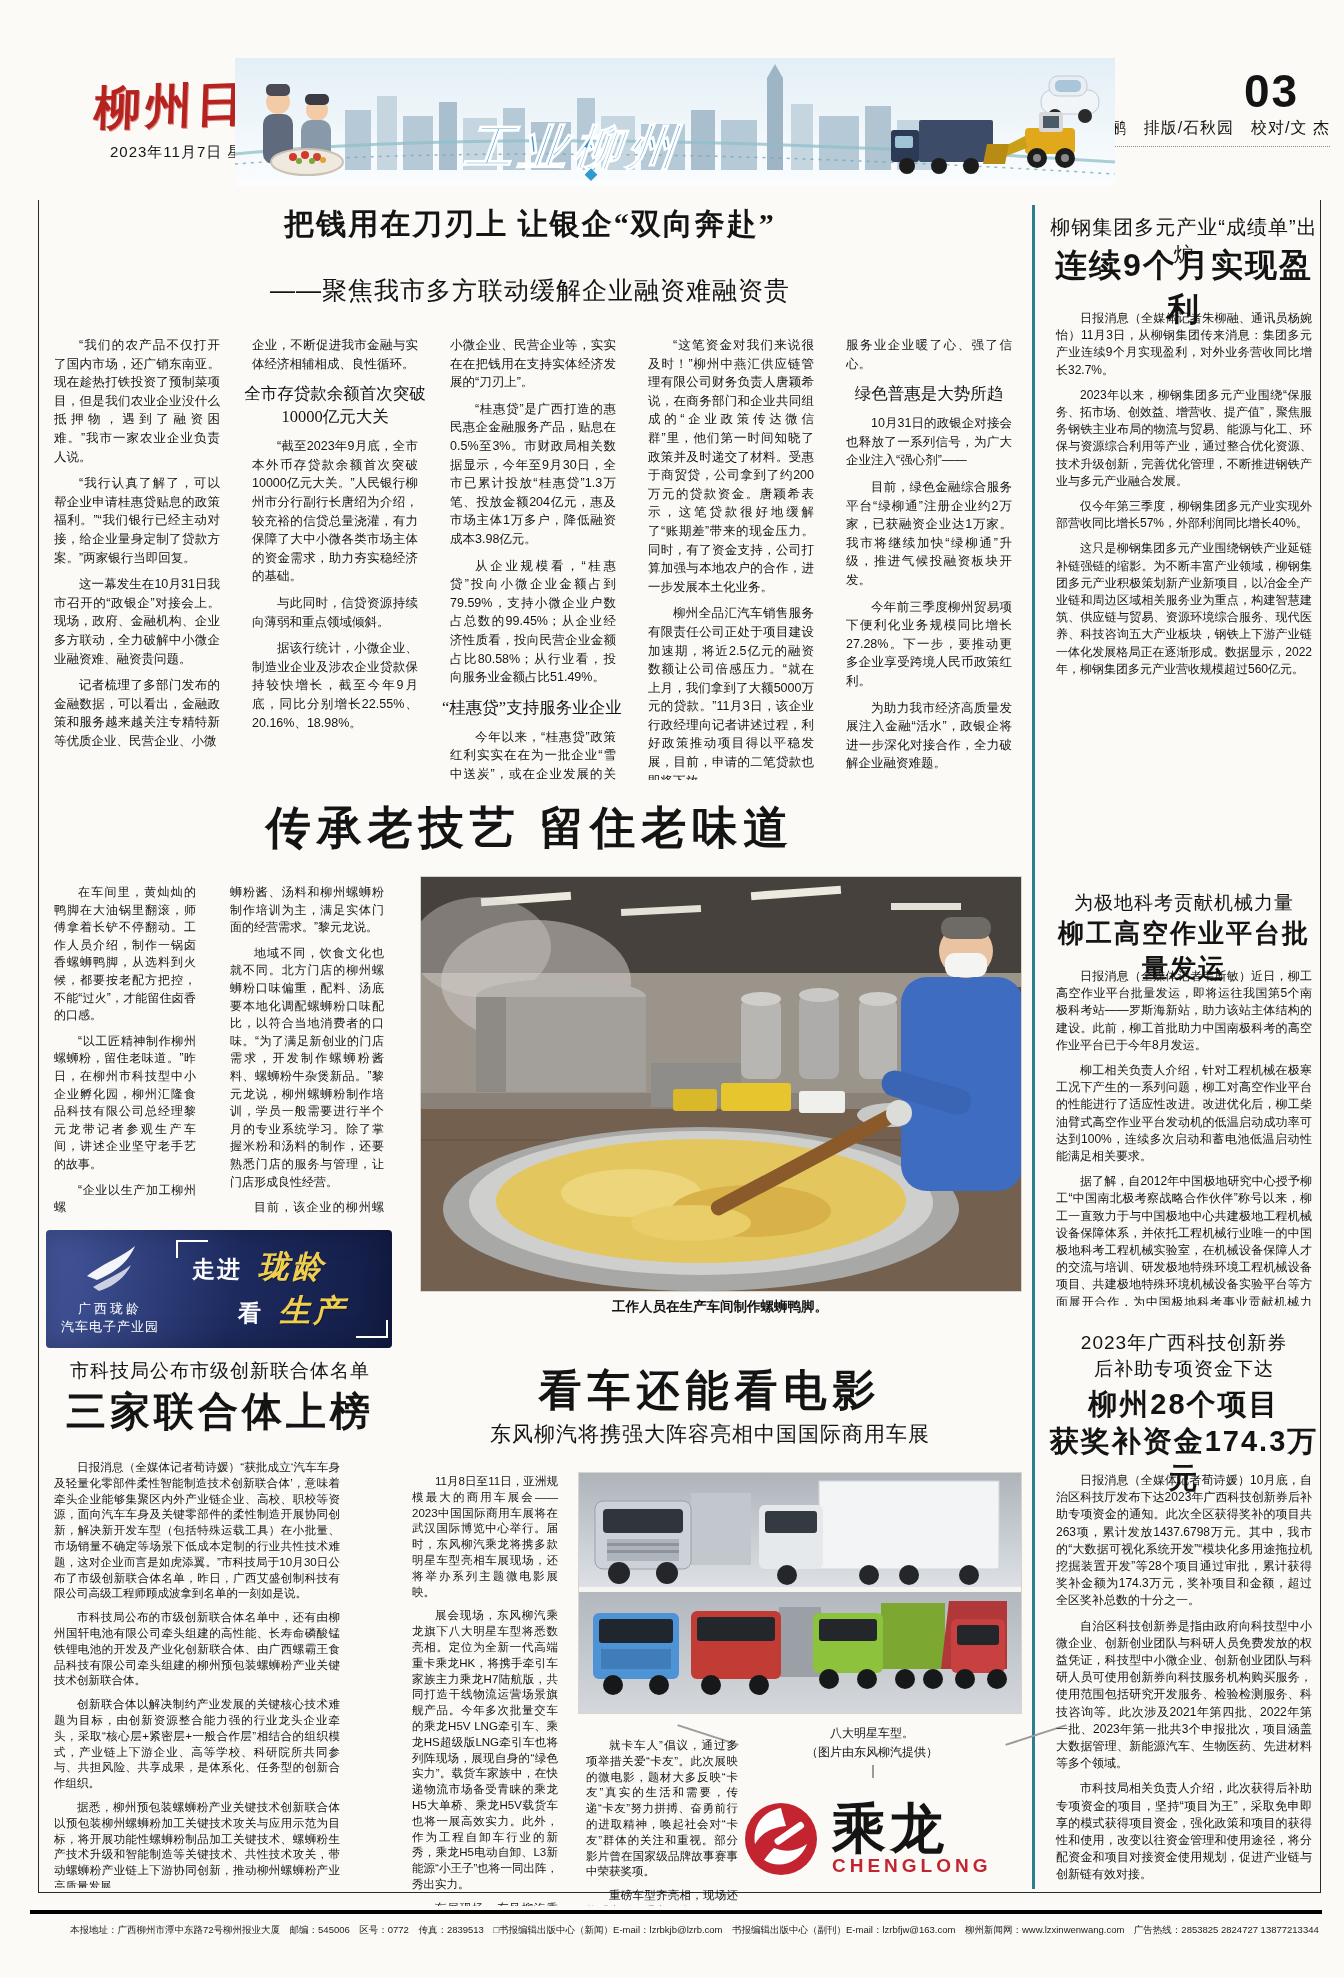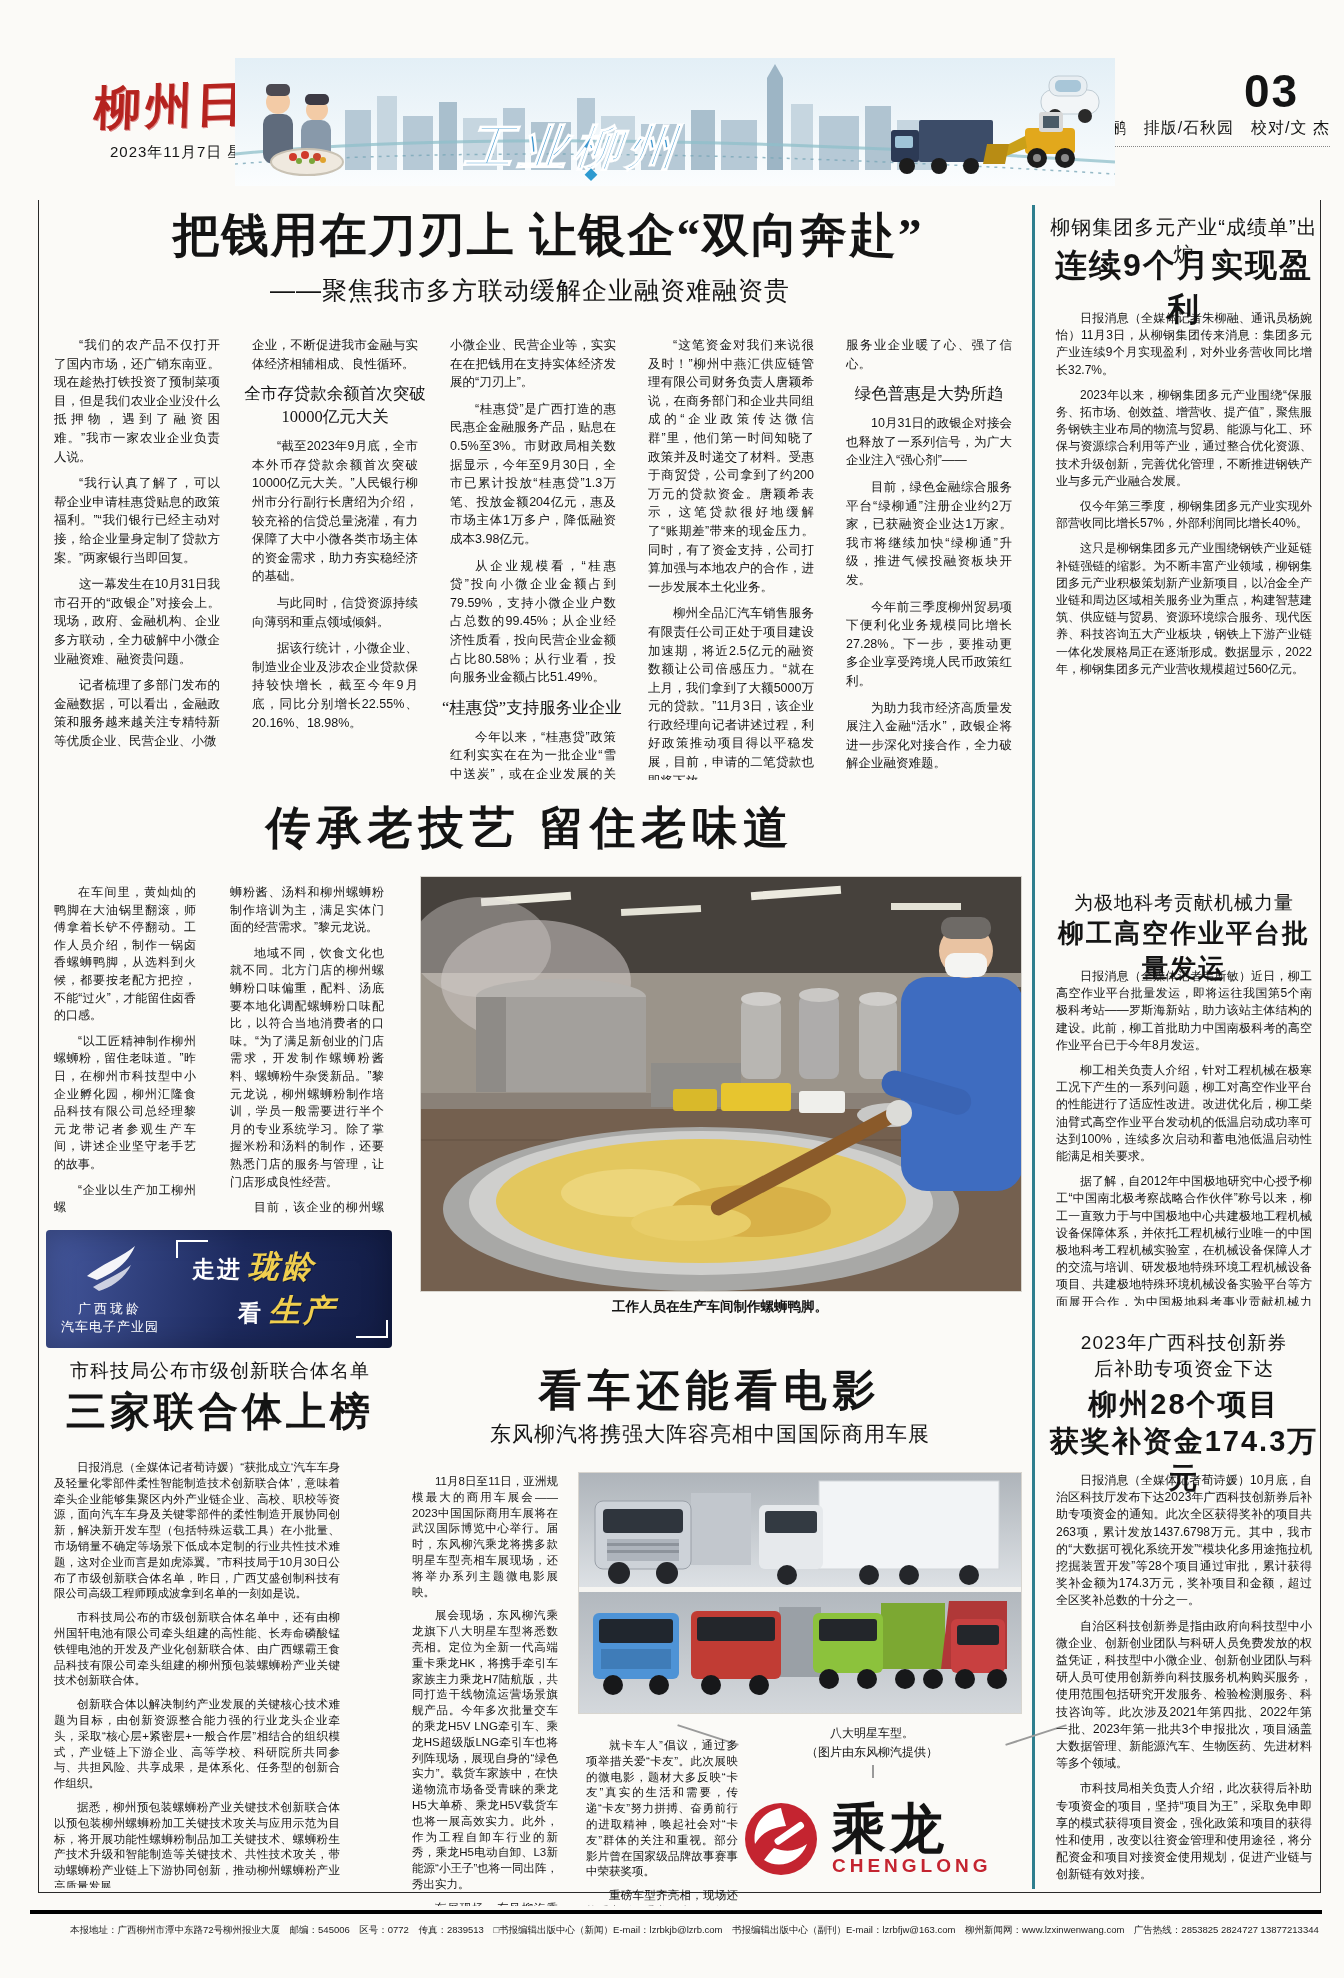--- a/index.html
+++ b/index.html
@@ -15,22 +15,22 @@
   #masthead-date{left:110px;top:143px;font-size:15px;letter-spacing:1px;}
   #page-num{left:1244px;top:64px;font-size:46px;font-weight:900;letter-spacing:2px;}
   #staff{left:1030px;top:118px;width:300px;font-size:16px;letter-spacing:1px;
     border-bottom:1px dotted #888;padding-bottom:7px;text-align:right;}
   
   .vrule{width:1px;background:#2a2a2a;}
   #rule-teal{left:1032px;top:205px;width:3px;height:1684px;background:#2e7e8e;}
   #rule-bottom{left:38px;top:1892px;width:1283px;height:1px;background:#2a2a2a;}
   #rule-thick{left:30px;top:1910px;width:1292px;height:4px;background:#000;}
   
-  #main-headline{left:40px;top:204px;width:980px;font-size:47px;font-weight:900;
-    letter-spacing:2px;font-family:"Liberation Serif","DejaVu Serif",serif;padding-left:18px;}
+  #main-headline{left:40px;top:204px;width:980px;font-size:30px;font-weight:900;
+    letter-spacing:2px;font-family:"Liberation Serif","DejaVu Serif",serif;}
   #main-deck{left:40px;top:274px;width:980px;font-size:25px;letter-spacing:1px;}
   #main-cols{left:46px;top:328px;width:976px;height:452px;display:flex;gap:16px;}
   .mcol{width:182px;height:452px;overflow:hidden;font-size:12.5px;line-height:18.6px;
     text-align:justify;}
   .mcol p,.btxt p{margin:8px;text-indent:2em;}
   .mcol p.cont,.btxt p.cont{text-indent:0;}
   .colsub{font-family:"Liberation Serif","DejaVu Serif",serif;font-size:16.5px;
     line-height:23px;text-align:center;margin:9px 0;text-indent:0 !important;}
   .colsub.left{text-align:left;}
   .byline{text-align:right;text-indent:0 !important;margin-top:6px !important;}
@@ -44,21 +44,21 @@
   #photo-caption{left:420px;top:1298px;width:600px;font-size:13.5px;font-weight:700;
     font-family:"Liberation Serif","DejaVu Serif",serif;}
   
   #ad{left:46px;top:1230px;width:346px;height:118px;border-radius:4px;
     background:linear-gradient(100deg,#45589e 0%,#1d2a5e 55%,#121c44 100%);
     display:flex;align-items:center;color:#fff;box-shadow:inset 0 0 30px #0004;}
   #ad .left{width:128px;text-align:center;}
   #ad .org1{font-size:13px;letter-spacing:3px;margin-top:2px;}
   #ad .org2{font-size:13px;letter-spacing:1px;}
   #ad .slogan{position:relative;flex:1;padding:6px 10px 6px 18px;}
-  #ad .row1,#ad .row2{display:flex;align-items:baseline;gap:6px;}
+  #ad .row1,#ad .row2{display:flex;align-items:baseline;gap:16px;}
   #ad .row2{margin-left:46px;margin-top:2px;}
   #ad .zh{font-size:23px;font-weight:700;letter-spacing:2px;}
   #ad .hl{font-size:31px;font-weight:900;color:#f0cf4e;font-style:italic;
     letter-spacing:3px;text-shadow:1px 1px 0 #00000055;}
   #ad .corner-tl{position:absolute;left:2px;top:0;width:30px;height:16px;
     border-top:2px solid #fff;border-left:2px solid #fff;}
   #ad .corner-br{position:absolute;right:4px;bottom:0;width:30px;height:16px;
     border-bottom:2px solid #fff;border-right:2px solid #fff;}
   
   #tech-kicker{left:40px;top:1358px;width:360px;font-size:19px;letter-spacing:1px;}

